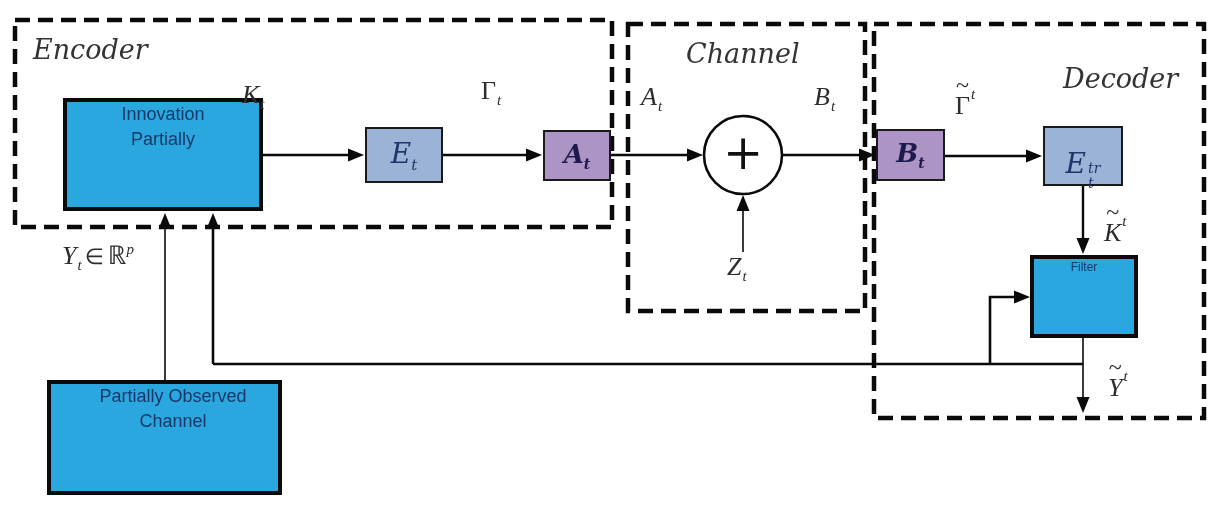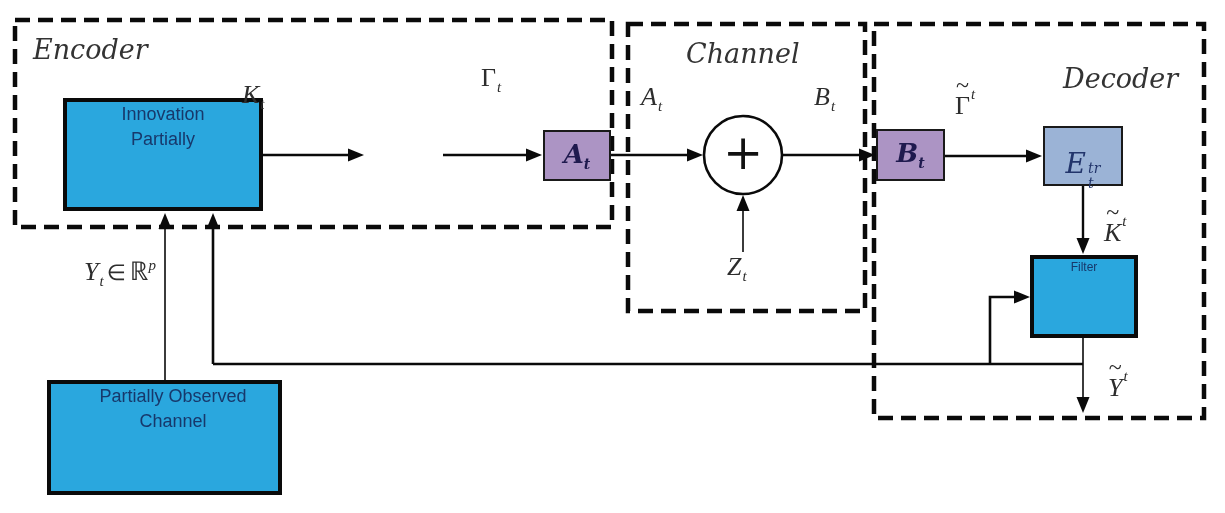--- a/index.html
+++ b/index.html
@@ -94,20 +94,23 @@
 
   <div class="sec-title" style="left:686px;top:38px;">Channel</div>
   <div class="sec-title" style="left:33px;top:34px;">Encoder</div>
   <div class="sec-title" style="left:1063px;top:40px;margin-top:23px;">Decoder</div>
 
   <div class="bigbox" style="left:63px;top:98px;width:200px;height:113px;">
     <span>Innovation</span>
     <span>Partially</span>
   </div>
 
+  <div class="smallbox blue" style="left:365px;top:127px;width:78px;height:56px;">
+    <span><span>E</span><sub style="font-size:15px;">t</sub></span>
+  </div>
 
   <div class="smallbox purple" style="left:543px;top:130px;width:68px;height:51px;font-size:26px;">
     <span class="script"><span>A</span><sub style="font-size:14px;">t</sub></span>
   </div>
 
   <div class="smallbox purple" style="left:876px;top:129px;width:69px;height:52px;font-size:26px;">
     <span class="script"><span>B</span><sub style="font-size:14px;">t</sub></span>
   </div>
 
   <div class="smallbox blue" style="left:1043px;top:126px;width:80px;height:60px;">
@@ -123,21 +126,21 @@
 
   <div class="bigbox" style="left:47px;top:380px;width:235px;height:115px;padding-left:17px;">
     <span>Partially Observed</span>
     <span>Channel</span>
   </div>
 
   <div class="mlabel" style="left:242px;top:80px;">
     <span>K</span><sub>t</sub>
   </div>
 
-  <div class="mlabel" style="left:481px;top:63px;">
+  <div class="mlabel" style="left:481px;top:76px;">
     <span class="rm">Γ</span><sub>t</sub>
   </div>
 
   <div class="mlabel" style="left:641px;top:82px;">
     <span>A</span><sub>t</sub>
   </div>
 
   <div class="mlabel" style="left:814px;top:82px;">
     <span>B</span><sub>t</sub>
   </div>
@@ -160,17 +163,17 @@
     <span class="tilded">
         <span class="tilde">~</span>
         <span>Y</span>
       </span><sub>t</sub>
   </div>
 
   <div class="mlabel" style="left:727px;top:252px;">
     <span>Z</span><sub>t</sub>
   </div>
 
-  <div class="mlabel" style="left:62px;top:252px;margin-left:22px;">
+  <div class="mlabel" style="left:62px;top:236px;">
     <span>Y</span><sub>t</sub><span class="rel">∈</span><span class="rm">ℝ</span><span class="sup">p</span>
   </div>
 
 </div>
 
 </body></html>

